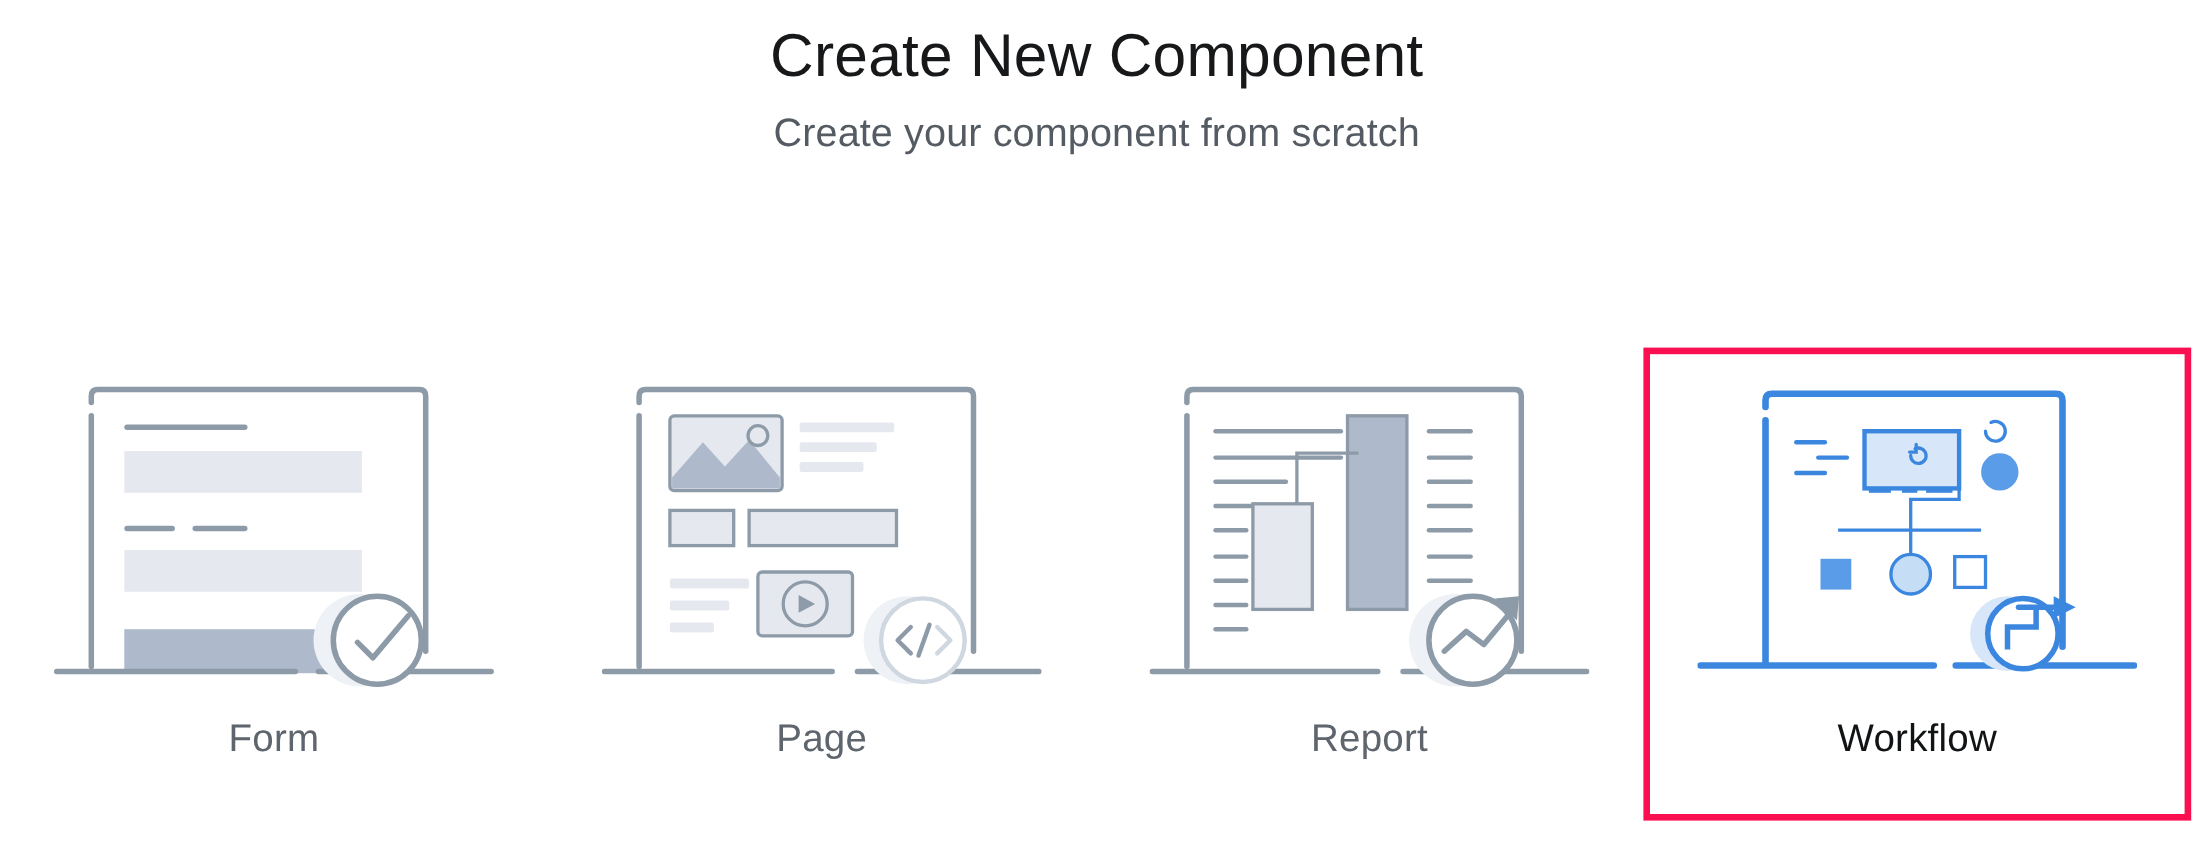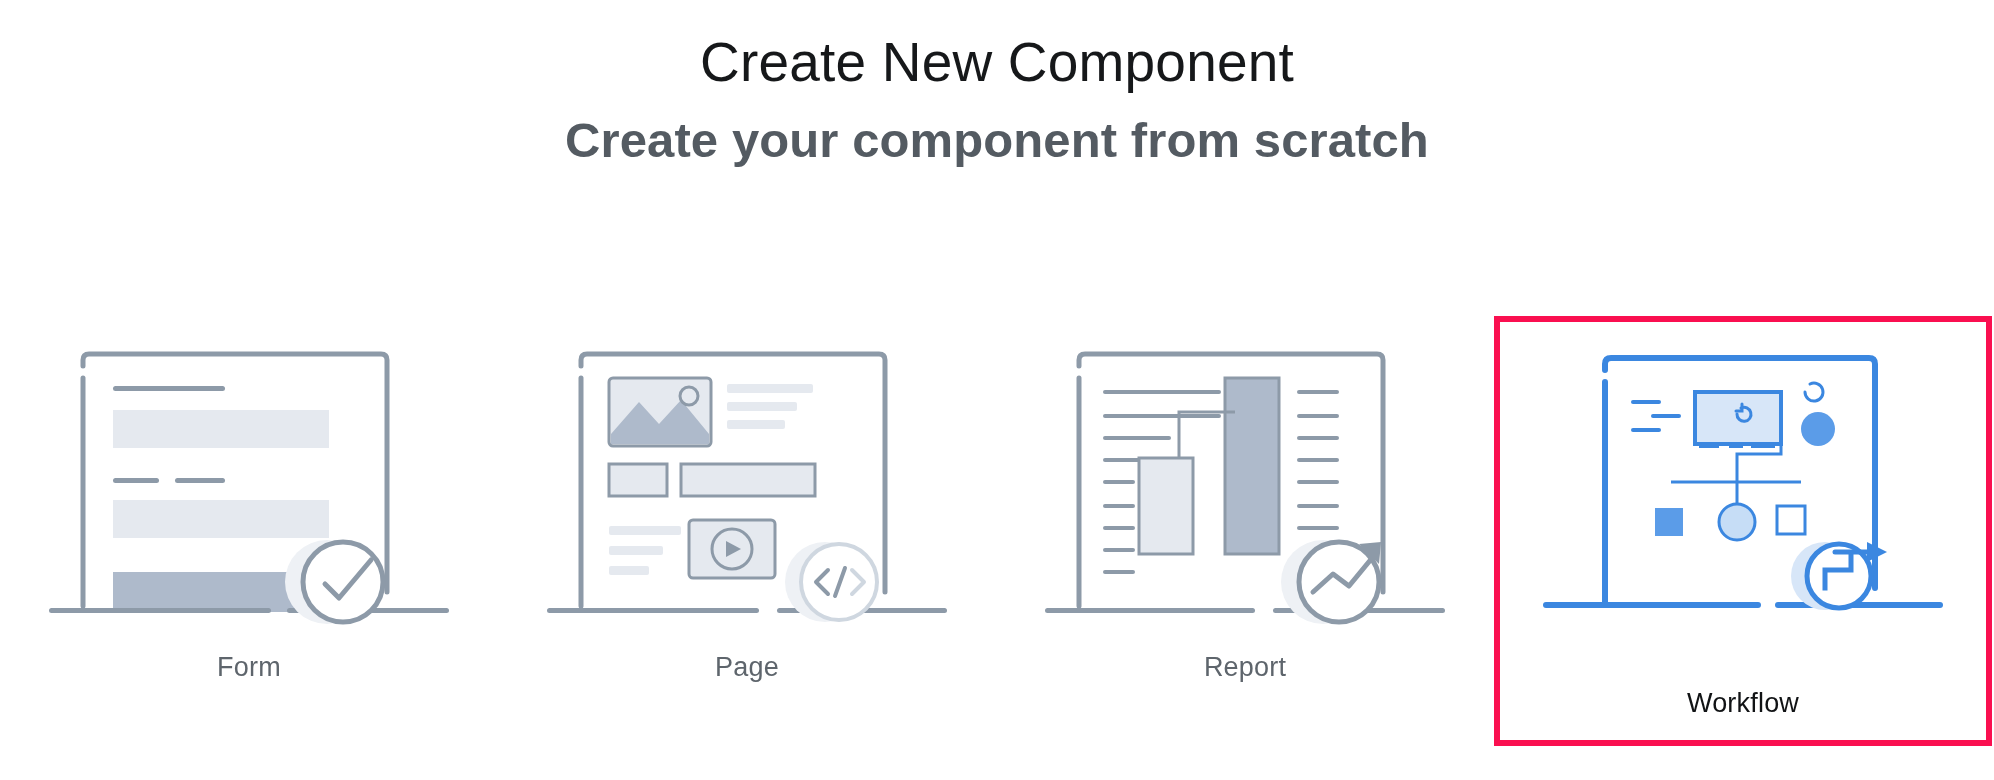--- a/index.html
+++ b/index.html
@@ -16,36 +16,36 @@
   .screen {
     position: relative;
     width: 1994px;
     height: 780px;
     background: #ffffff;
   }
 
   
   .header {
     width: 100%;
-    padding-top: 30px;
+    padding-top: 18px;
     text-align: center;
   }
 
   .page-title {
     font-size: 55px;
     font-weight: 400;
     color: #16181a;
     letter-spacing: 0.2px;
     line-height: 1.18;
   }
 
   .page-subtitle {
     margin-top: 16px;
-    font-size: 49px;
-    font-weight: 700;
+    font-size: 36px;
+    font-weight: 400;
     color: #545b62;
     letter-spacing: 0.1px;
     line-height: 1.2;
   }
 
   
   .card-row {
     position: absolute;
     top: 316px;
     left: 0;
@@ -63,35 +63,34 @@
     flex-direction: column;
     align-items: center;
     justify-content: flex-start;
     background: #ffffff;
     border: 6px solid transparent;
     cursor: pointer;
   }
 
   .card.selected {
     border-color: #fa0f50;
-    gap: 36px;
   }
 
   .art {
     position: relative;
     width: 400px;
     height: 300px;
     margin-top: 8px;
   }
 
   .art svg { display: block; width: 100%; height: 100%; }
 
   .card-label {
     margin-top: 22px;
-    font-size: 27px;
+    font-size: 35px;
     font-weight: 400;
     color: #5e656c;
     letter-spacing: 0.2px;
     text-align: right;
   }
 
   .card.selected .card-label {
     color: #111315;
   }
 </style>

